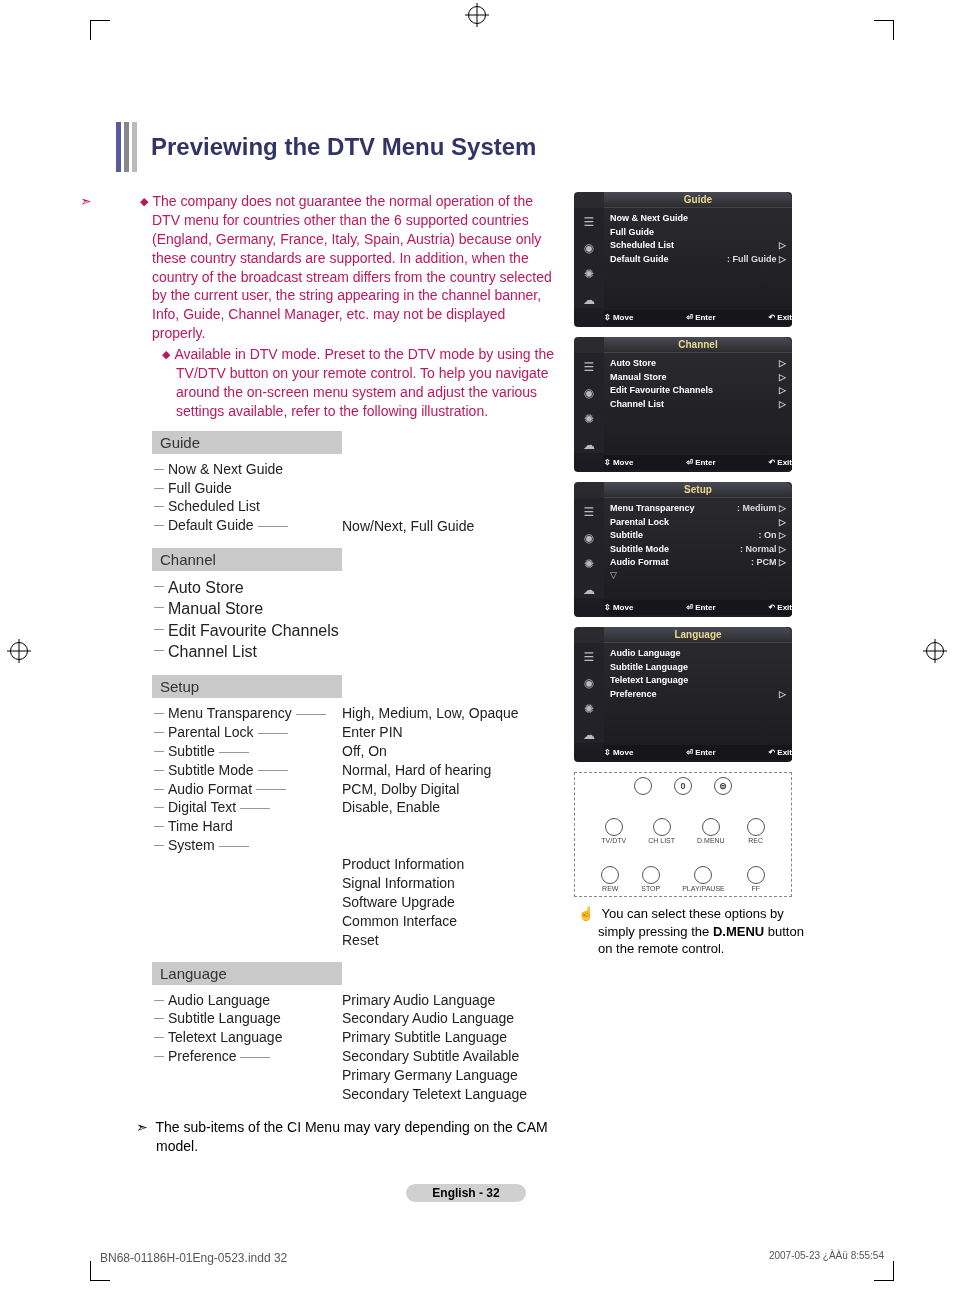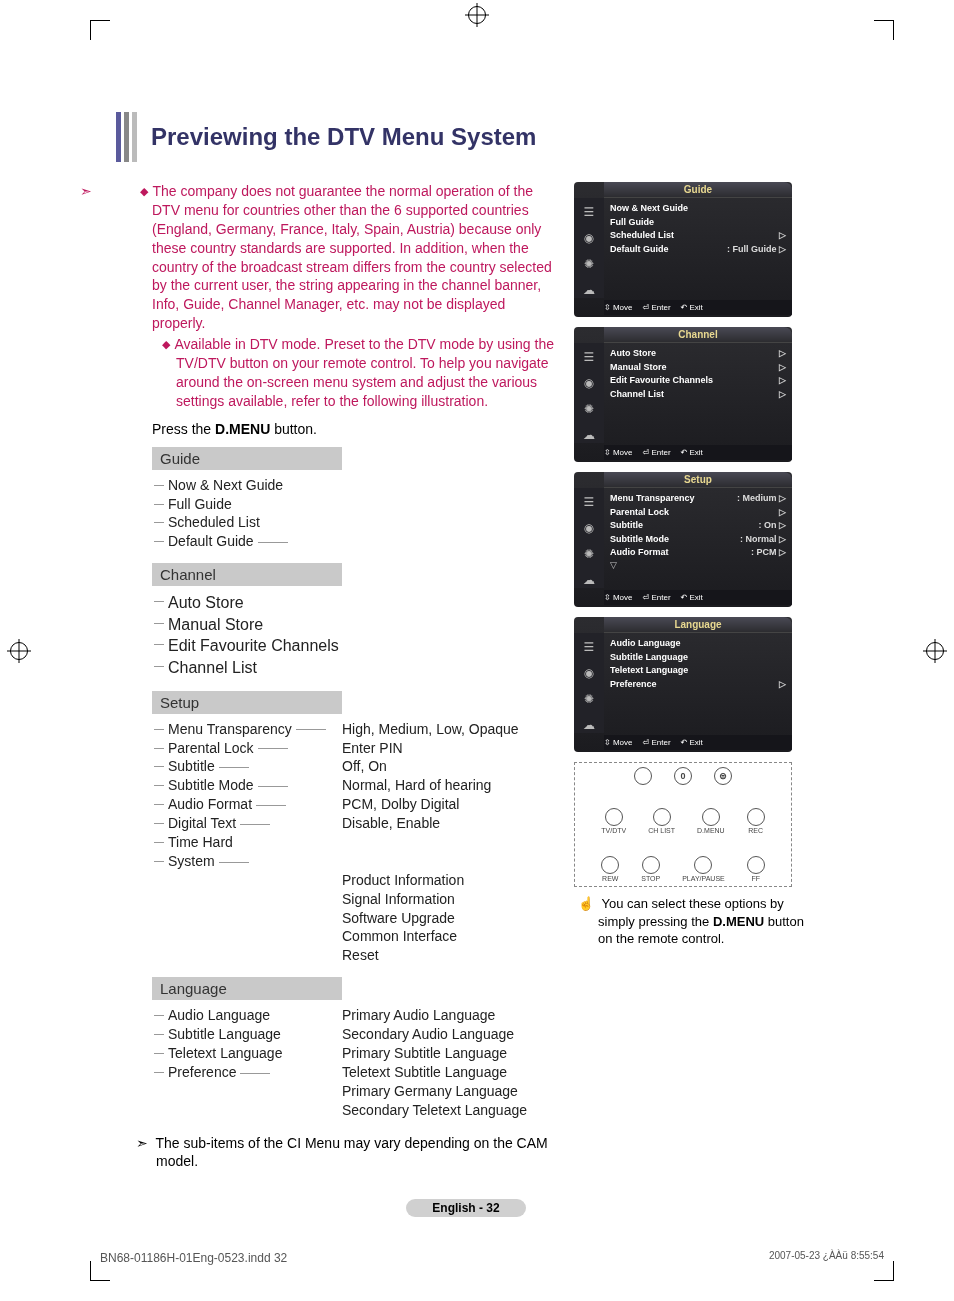--- a/index.html
+++ b/index.html
@@ -20,21 +20,21 @@
   .reg-mark::before, .reg-mark::after { content: ''; position: absolute; background: #000; }
   .reg-mark::before { left: 50%; top: -4px; bottom: -4px; width: 1px; transform: translateX(-50%); }
   .reg-mark::after { top: 50%; left: -4px; right: -4px; height: 1px; transform: translateY(-50%); }
   .reg-top { top: 6px; left: 50%; transform: translateX(-50%); }
   .reg-left { top: 50%; left: 10px; transform: translateY(-50%); }
   .reg-right { top: 50%; right: 10px; transform: translateY(-50%); }
 
   .page {
     position: absolute;
     left: 116px;
-    top: 112px;
+    top: 122px;
     width: 700px;
   }
   .title-bar {
     display: flex;
     align-items: center;
     margin-bottom: 20px;
   }
   .title-bars {
     display: flex;
     gap: 3px;
@@ -153,26 +153,26 @@
     display: flex; align-items: center; justify-content: center;
     color: #bbb; font-size: 12px;
   }
   .osd-list { flex: 1; padding: 4px 6px 2px 6px; }
   .osd-row { display: flex; justify-content: space-between; line-height: 1.5; font-weight: bold; }
   .osd-row .val { color: #ddd; font-weight: bold; }
   .osd-row .caret { color: #ccc; }
   .osd-footer {
     background: #15151a;
     display: flex;
-    justify-content: flex-start;
+    justify-content: space-between;
     gap: 10px;
     font-size: 8px;
     padding: 3px 0;
     margin: 2px 0 0 30px;
-    font-weight: normal;
+    font-weight: bold;
   }
   .remote {
     width: 218px;
     border: 1px dashed #888;
     padding: 4px 8px;
     display: flex;
     justify-content: center;
     gap: 22px;
     font-size: 7px;
     color: #444;
@@ -204,33 +204,31 @@
       </div>
     <h1>Previewing the DTV Menu System</h1>
   </div>
 
   <div class="content-row">
     <div class="left-col">
       <div class="intro">
         <div class="block lead"><span class="arrow-lead">➣</span><span class="diamond">◆</span><span>The company does not guarantee the normal operation of the DTV menu for countries other than the 6 supported countries (England, Germany, France, Italy, Spain, Austria) because only these country standards are supported. In addition, when the country of the broadcast stream differs from the country selected by the current user, the string appearing in the channel banner, Info, Guide, Channel Manager, etc. may not be displayed properly.</span></div>
         <div class="block"><span class="diamond">◆</span><span>Available in DTV mode. Preset to the DTV mode by using the TV/DTV button on your remote control. To help you navigate around the on-screen menu system and adjust the various settings available, refer to the following illustration.</span></div>
       </div>
-      <div class="press-line">
-        <span>Press the </span><b>D.MENU</b><span> button.</span>
-      </div>
 
       <div class="section">
         <div class="section-header">Guide</div>
         <div class="tree-row">
           <div class="tree-left">
             <div class="tree-item">Now &amp; Next Guide</div>
             <div class="tree-item">Full Guide</div>
             <div class="tree-item">Scheduled List</div>
             <div class="tree-item linked">Default Guide</div>
           </div>
+          <div class="tree-right" style="padding-top:57px;">Now/Next, Full Guide</div>
         </div>
       </div>
 
       <div class="section">
         <div class="section-header">Channel</div>
         <div class="tree-item">Auto Store</div>
         <div class="tree-item">Manual Store</div>
         <div class="tree-item">Edit Favourite Channels</div>
         <div class="tree-item">Channel List</div>
       </div>
@@ -272,21 +270,21 @@
           <div class="tree-left">
             <div class="tree-item">Audio Language</div>
             <div class="tree-item">Subtitle Language</div>
             <div class="tree-item">Teletext Language</div>
             <div class="tree-item linked">Preference</div>
           </div>
           <div class="tree-right">
             <div>Primary Audio Language</div>
             <div>Secondary Audio Language</div>
             <div>Primary Subtitle Language</div>
-            <div>Teletext Subtitle Language</div>
+            <div>Secondary Subtitle Available</div>
             <div>Primary Germany Language</div>
             <div>Secondary Teletext Language</div>
           </div>
         </div>
       </div>
 
       <div class="note">➣&nbsp;&nbsp;<span>The sub-items of the CI Menu may vary depending on the CAM model.</span></div>
 
     </div>
 

